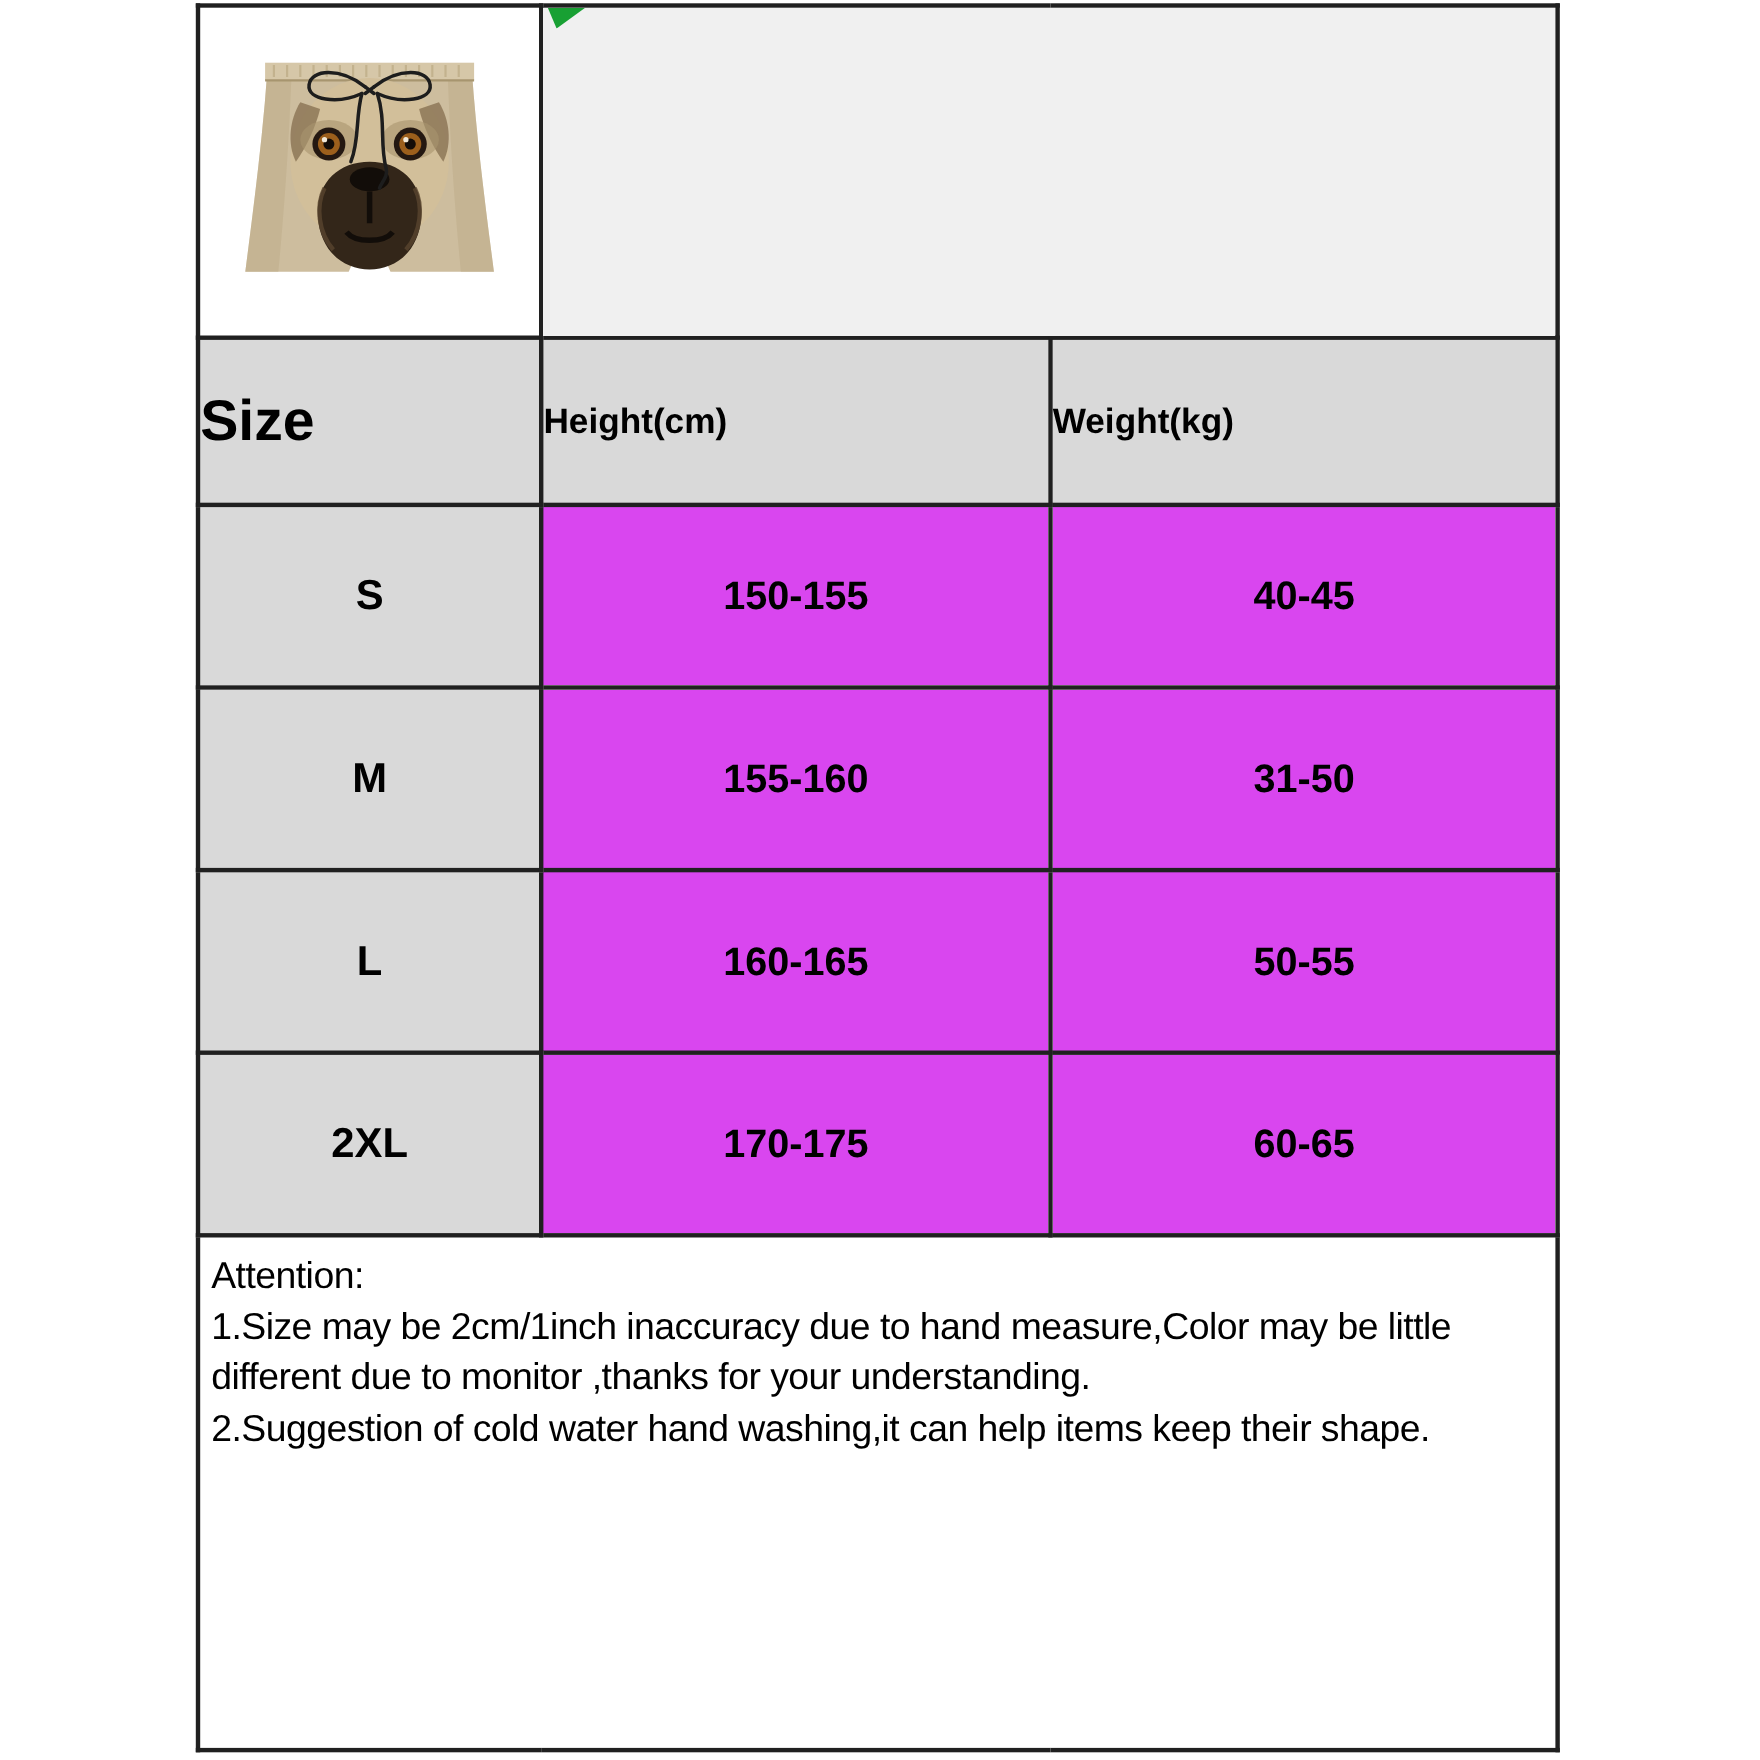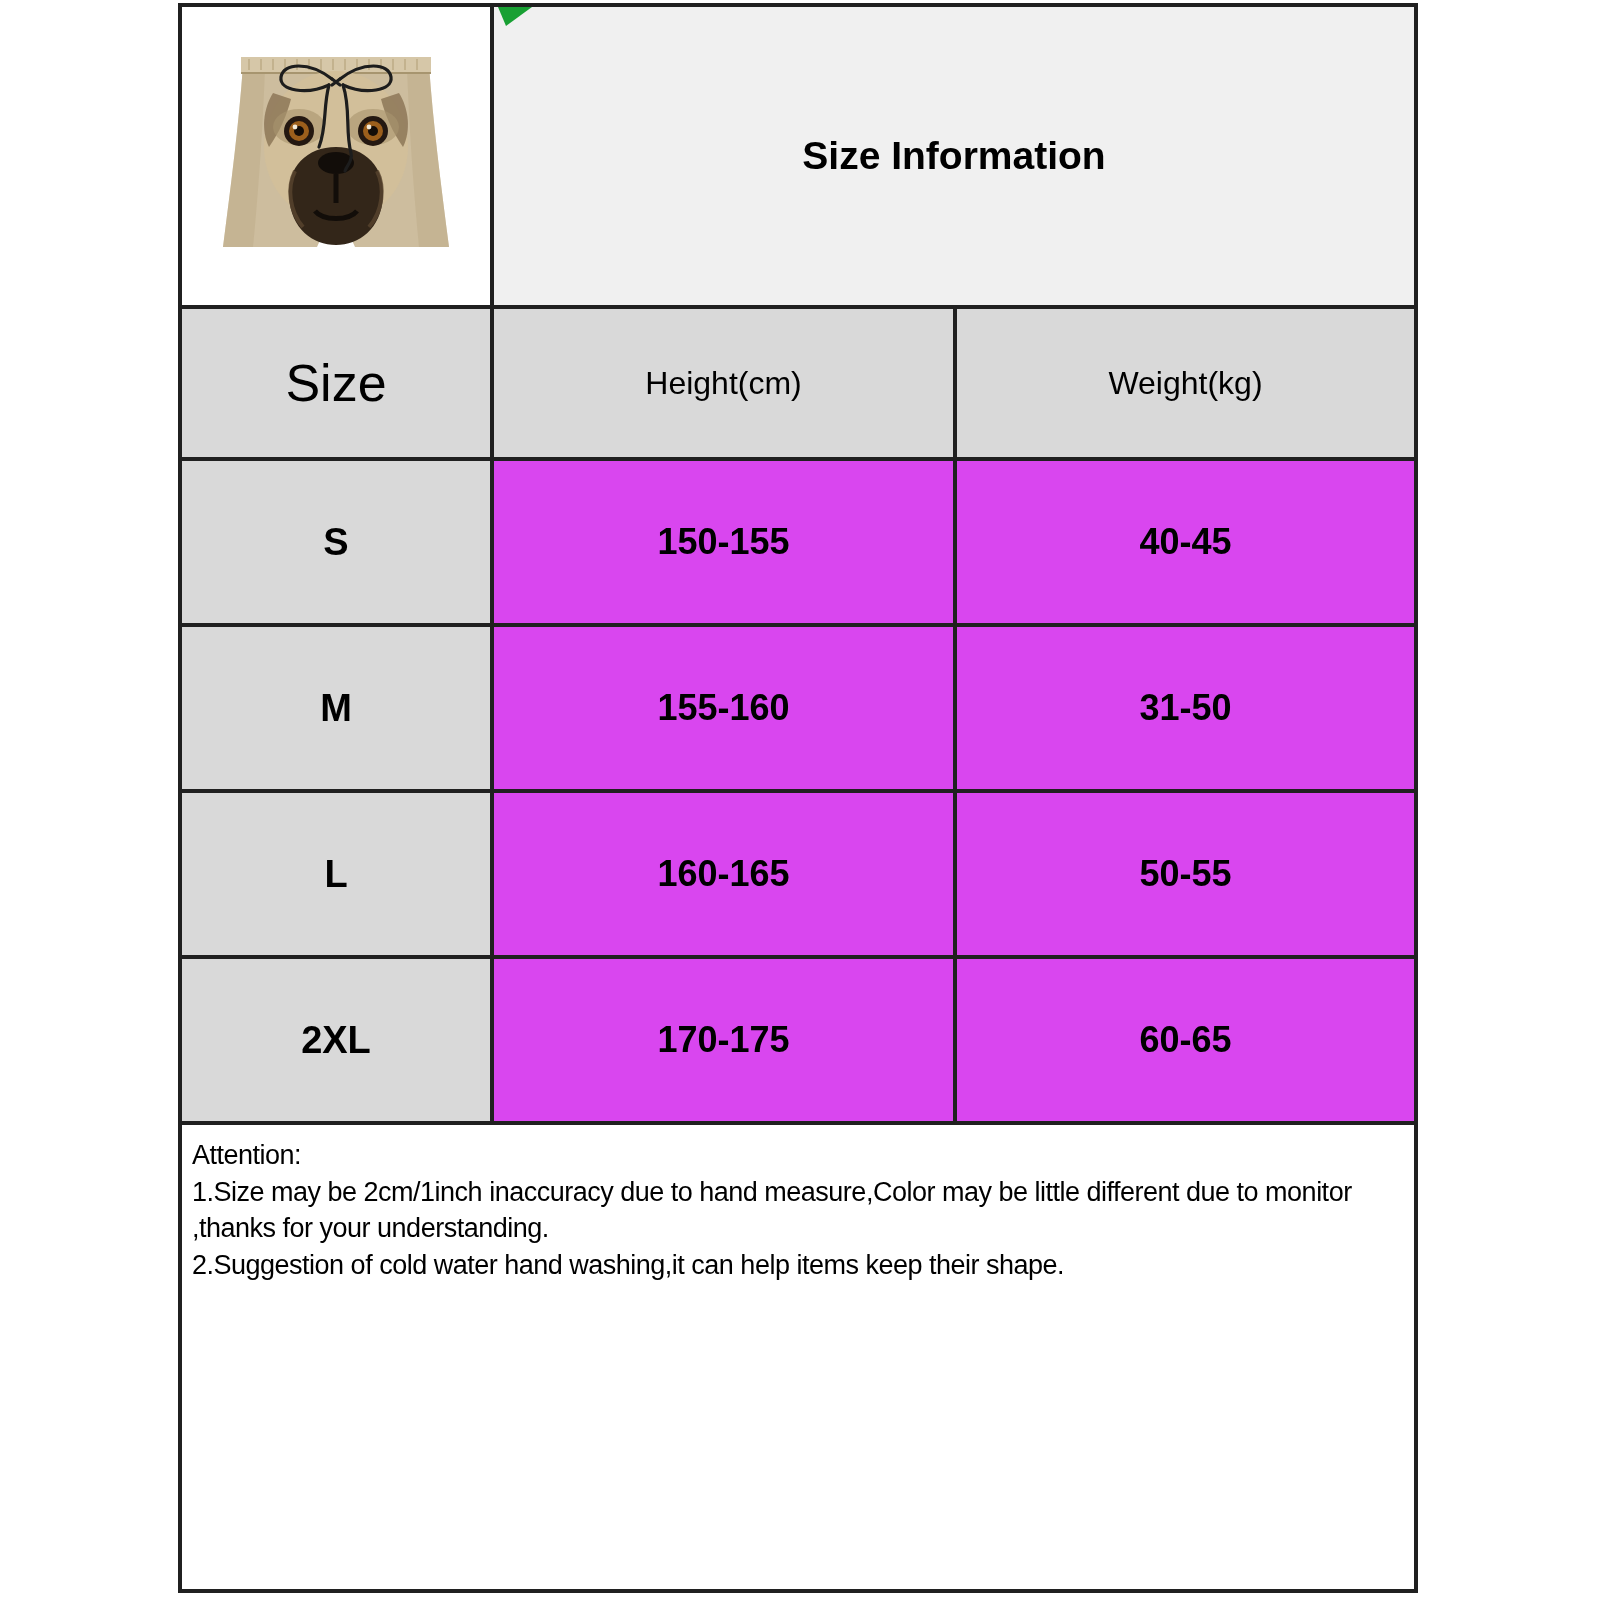--- a/index.html
+++ b/index.html
@@ -42,23 +42,23 @@
     background: #f0f0f0;
     text-align: center;
     vertical-align: middle;
     position: relative;
   }
   .title-text { font-size: 39px; font-weight: bold; }
   .corner-marker { position: absolute; top: 0; left: 4px; }
 
   th.col-header {
     background: #d9d9d9;
-    font-weight: normal;
+    font-weight: bold;
     font-size: 32px;
-    text-align: center;
+    text-align: left;
     vertical-align: middle;
   }
   th.size-header { font-size: 52px; }
 
   td.size-cell {
     background: #d9d9d9;
     text-align: center;
     vertical-align: middle;
     font-weight: bold;
     font-size: 38px;
@@ -71,21 +71,21 @@
     font-size: 36px;
   }
 
   td.attention-cell {
     background: #ffffff;
     vertical-align: top;
     text-align: left;
   }
   .attention-inner {
     padding: 12px 10px 0 10px;
-    font-size: 27px;
+    font-size: 34px;
     line-height: 1.36;
     letter-spacing: -0.5px;
   }
   .attention-inner p { margin: 0; }
 </style>
 </head>
 <body>
 
 <div class="sheet">
   <table class="size-table">
@@ -139,21 +139,20 @@
               <path d="M118,50 C112,72 116,92 108,112"></path>
               <path d="M132,50 C140,74 134,96 140,118 C142,126 136,130 134,136"></path>
               <path d="M121,44 L129,50 M129,44 L121,50"></path>
             </g>
           </svg>
         </td>
         <td class="title-cell" colspan="2">
           <svg class="corner-marker" width="34" height="19" viewBox="0 0 34 19">
             <polygon points="0,0 34,0 8,19" fill="#18a033"></polygon>
           </svg>
-          <span class="title-text">Size Information</span>
         </td>
       </tr>
 
       <tr class="r-head">
         <th class="col-header size-header">Size</th>
         <th class="col-header">Height(cm)</th>
         <th class="col-header">Weight(kg)</th>
       </tr>
 
       <tr class="r-data">

